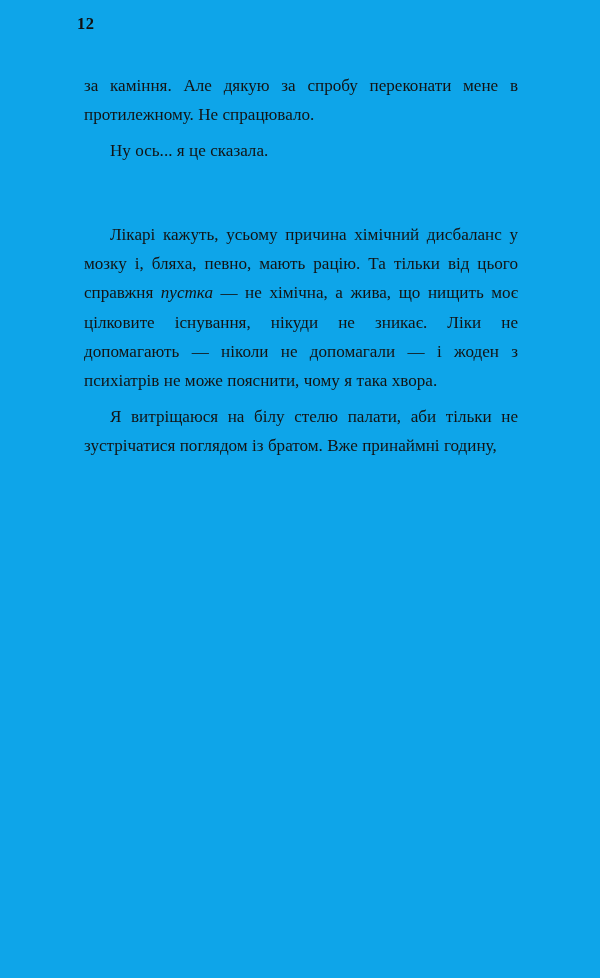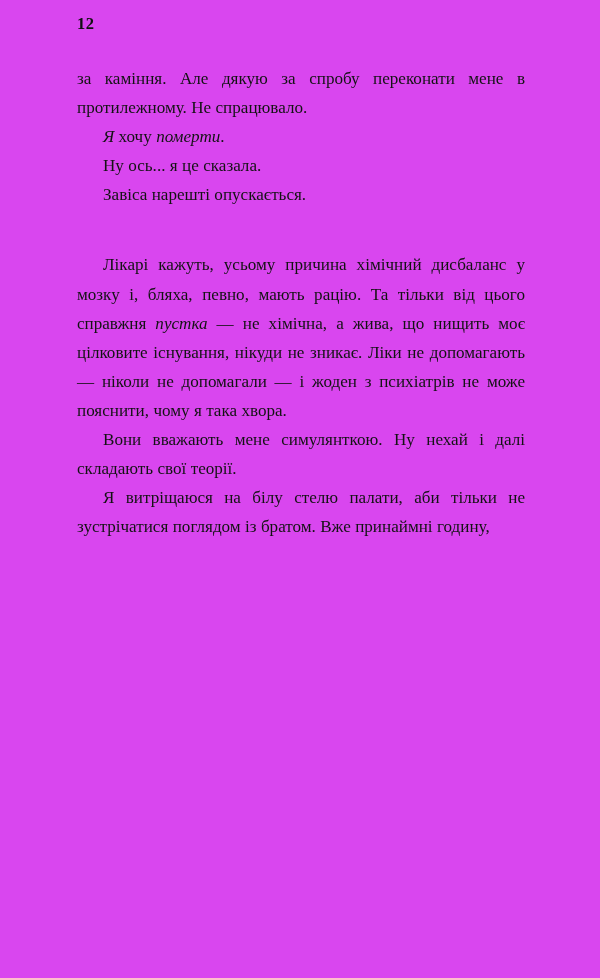--- a/index.html
+++ b/index.html
@@ -13,21 +13,21 @@
     overflow: hidden;
     font-family: "Liberation Serif", "DejaVu Serif", serif;
     color: #131313;
     -webkit-font-smoothing: antialiased;
   }
 
   .page {
     position: relative;
     width: 600px;
     height: 978px;
-    background: #d946ef;
+    background: #0ea5e9;
     box-sizing: border-box;
   }
 
   
   .folio {
     position: absolute;
     left: 77px;
     top: 16px;
     font-size: 16.5px;
     font-weight: 700;
@@ -38,21 +38,21 @@
 
   
   .textblock {
     position: absolute;
     left: 77px;
     top: 64px;
     width: 448px;
   }
 
   p.para {
-    margin: 0;
+    margin: 7px;
     font-size: 17.1px;
     line-height: 29.1px;
     text-align: justify;
     text-justify: inter-word;
     text-indent: 0;
     hyphens: manual;
     word-spacing: 0.1px;
   }
   p.para.indent {
     text-indent: 26px;
@@ -71,22 +71,19 @@
 </style>
 </head>
 <body>
 
 <div class="page">
 
   <div class="folio">12</div>
 
   <div class="textblock">
       <p class="para">за каміння. Але дякую за спробу переконати мене в протилежному. Не спрацювало.</p>
-      <p class="para indent lastline-left"><i>Я</i> хочу <i>померти</i>.</p>
       <p class="para indent lastline-left">Ну ось... я це сказала.</p>
-      <p class="para indent lastline-left">Завіса нарешті опускається.</p>
       <div class="section-gap"></div>
       <p class="para indent lastline-left">Лікарі кажуть, усьому причина хімічний дисбаланс у мозку і, бляха, певно, мають рацію. Та тільки від цього справжня <i>пустка</i> — не хімічна, а жива, що нищить моє цілковите існування, нікуди не зникає. Ліки не допомагають — ніколи не допомагали — і жоден з психіатрів не може пояснити, чому я така хвора.</p>
-      <p class="para indent lastline-left">Вони вважають мене симулянткою. Ну нехай і далі складають свої теорії.</p>
       <p class="para indent">Я витріщаюся на білу стелю палати, аби тільки не зустрічатися поглядом із братом. Вже принаймні годину,</p>
     </div>
 
 </div>
 
 </body></html>

